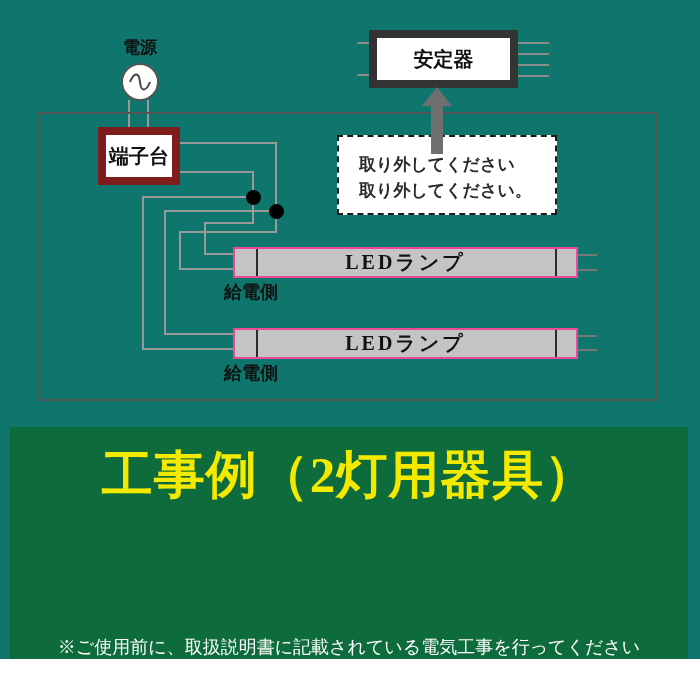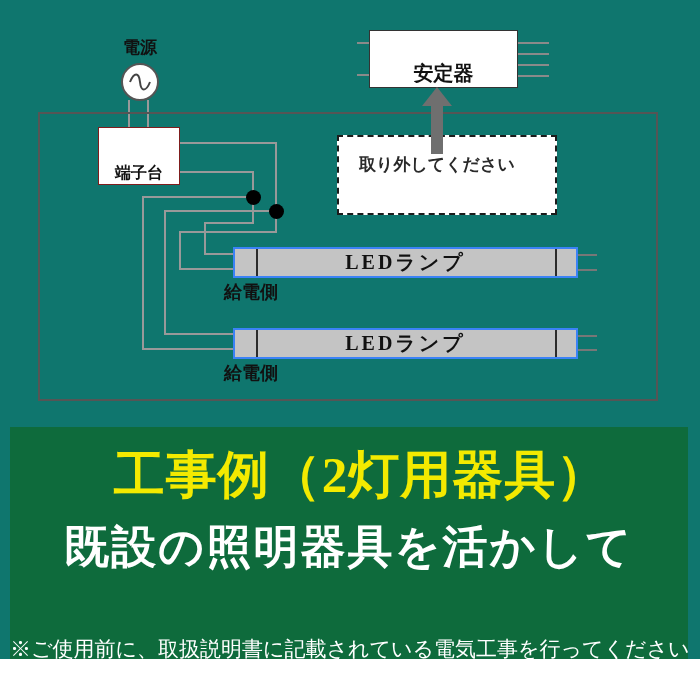--- a/index.html
+++ b/index.html
@@ -1,82 +1,83 @@
 <!DOCTYPE html>
 <html style="--banner_green: #0E6B3C; --title_yellow: #F3EA00; --tube_gray: #C4C4C4; --wire_gray: #999999; --arrow_gray: #6F6F6F;"><head>
 <meta charset="utf-8">
 <style>
   html,body { margin:0; padding:0; background:#fff; }
   .page { position:relative; width:700px; height:659px; background:#0f766e;
           font-family:Liberation Serif, serif; overflow:hidden; }
   .wire { position:absolute; background:var(--wire_gray,#999); }
   .pin  { position:absolute; background:#777; height:2px; width:19px; }
   .stub { position:absolute; background:#8a8a8a; height:2px; }
-  .box  { position:absolute; background:#fff; border:1px solid #7f1d1d; box-sizing:border-box;
-          display:flex; align-items:flex-end; justify-content:center;
+  .box  { position:absolute; background:#fff; border:8px solid #7f1d1d; box-sizing:border-box;
+          display:flex; align-items:center; justify-content:center;
           font-weight:700; color:#111; }
   .main-rect { position:absolute; border:2px solid #555; box-sizing:border-box; background:transparent; }
   .diagram-label { position:absolute; font-weight:700; color:#111; text-align:center; }
   .ac-circle { position:absolute; width:38px; height:38px; border:2px solid #555; border-radius:50%;
                box-sizing:border-box; background:#fff; display:flex; align-items:center; justify-content:center; }
   .dot { position:absolute; width:15px; height:15px; background:#000; border-radius:50%; }
   .arrow-head { position:absolute; width:0; height:0;
                 border-left:15px solid transparent; border-right:15px solid transparent;
                 border-bottom:19px solid var(--arrow_gray,#6f6f6f); }
   .arrow-shaft { position:absolute; width:12px; background:var(--arrow_gray,#6f6f6f); }
   .dashed-note { position:absolute; border:2px dashed #1c1c1c; box-sizing:border-box; background:#fff;
                  padding:15px 0 0 20px; font-size:17px; line-height:26px; font-weight:700; color:#2a2a2a; }
   .lamp-tube { position:absolute; width:345px; height:31px; background:var(--tube_gray,#c4c4c4);
-               border:2px solid #3b82f6; box-sizing:border-box;
+               border:2px solid #ec4899; box-sizing:border-box;
                display:flex; align-items:center; justify-content:center;
                font-size:20px; font-weight:700; letter-spacing:3px; color:#111; }
   .lamp-divider { position:absolute; top:0; bottom:0; width:2px; background:#2b2b2b; }
   .feed-label { position:absolute; font-size:18px; font-weight:700; color:#111; }
   .banner { position:absolute; left:10px; top:427px; width:678px; height:255px;
             background:var(--banner_green,#0e6b3c); }
   .banner-title { position:absolute; top:14px; left:0; width:100%; text-align:center;
                   color:var(--title_yellow,#f3ea00); font-size:51px; font-weight:700;
-                  letter-spacing:1px; white-space:nowrap;padding-left:12px; }
+                  letter-spacing:1px; white-space:nowrap; }
   .banner-line { position:absolute; left:0; width:100%; text-align:center; color:#fff;
                  font-size:45px; font-weight:700; letter-spacing:2px; white-space:nowrap; }
   .banner-note { position:absolute; top:208px; left:0; width:100%; text-align:center; color:#fff;
-                 font-size:21px; font-weight:400; white-space:nowrap; }
+                 font-size:18px; font-weight:400; white-space:nowrap; }
 </style>
 </head>
 <body>
 
 <div class="page">
 
   <div class="diagram-label" style="left:112px; top:36px; width:56px; font-size:17px;">電源</div>
   <div class="ac-circle" style="left:121px; top:63px;">
     <svg width="30" height="30" viewBox="0 0 30 30">
       <path d="M5 15 C 9 5, 14 5, 15 15 C 16 25, 21 25, 25 15" fill="none" stroke="#444" stroke-width="2"></path>
     </svg>
   </div>
   <div class="wire" style="left:128px; top:100px; width:2px; height:28px;"></div>
   <div class="wire" style="left:147px; top:100px; width:2px; height:28px;"></div>
 
   <div class="main-rect" style="left:38px; top:112px; width:620px; height:289px;"></div>
 
-  <div class="box" style="left:98px; top:127px; width:82px; height:58px; font-size:16px;">
+  <div class="box" style="left:98px; top:127px; width:82px; height:58px; font-size:20px;">
     <span>端子台</span>
   </div>
 
   <div class="stub" style="left:357px; top:42px; width:12px;"></div>
   <div class="stub" style="left:357px; top:74px; width:12px;"></div>
   <div class="stub" style="left:517px; top:42px; width:32px;"></div>
   <div class="stub" style="left:517px; top:53px; width:32px;"></div>
   <div class="stub" style="left:517px; top:64px; width:32px;"></div>
   <div class="stub" style="left:517px; top:75px; width:32px;"></div>
   <div class="box" style="left:369px; top:30px; width:149px; height:58px; font-size:20px; border-color:#333;">
     <span>安定器</span>
   </div>
 
   <div class="dashed-note" style="left:337px; top:135px; width:220px; height:80px;">
     <div>取り外してください</div>
+    <div>取り外してください。</div>
   </div>
 
   <div class="arrow-shaft" style="left:431px; top:105px; height:49px;"></div>
   <div class="arrow-head" style="left:422px; top:87px;"></div>
 
   <div class="wire" style="left:180px; top:142px; width:97px; height:2px;"></div>
   <div class="wire" style="left:275px; top:142px; width:2px; height:70px;"></div>
   <div class="wire" style="left:180px; top:171px; width:74px; height:2px;"></div>
   <div class="wire" style="left:252px; top:171px; width:2px; height:27px;"></div>
 
@@ -114,17 +115,16 @@
     <div class="lamp-divider" style="left:21px;"></div>
     <div class="lamp-divider" style="right:19px;"></div>
     <span>LEDランプ</span>
   </div>
   <div class="pin" style="left:578px; top:335px;"></div>
   <div class="pin" style="left:578px; top:349px;"></div>
   <div class="feed-label" style="left:224px; top:361px;">給電側</div>
 
   <div class="banner">
     <div class="banner-title">工事例（2灯用器具）</div>
-    <div class="banner-line" style="top:90px;">既設の照明器具を活かして</div>
     <div class="banner-note">※ご使用前に、取扱説明書に記載されている電気工事を行ってください</div>
   </div>
 
 </div>
 
 </body></html>

